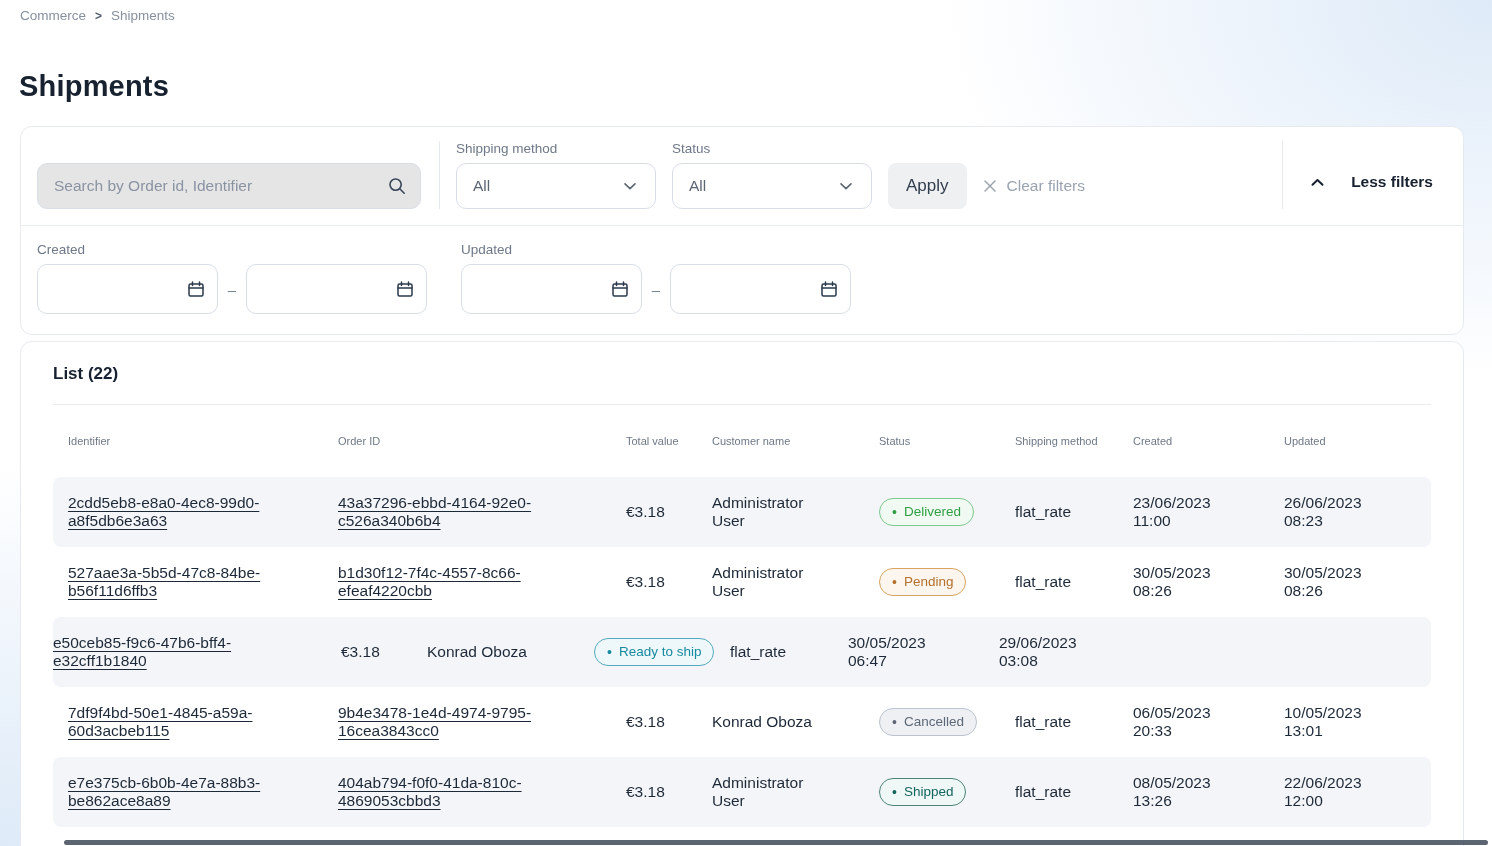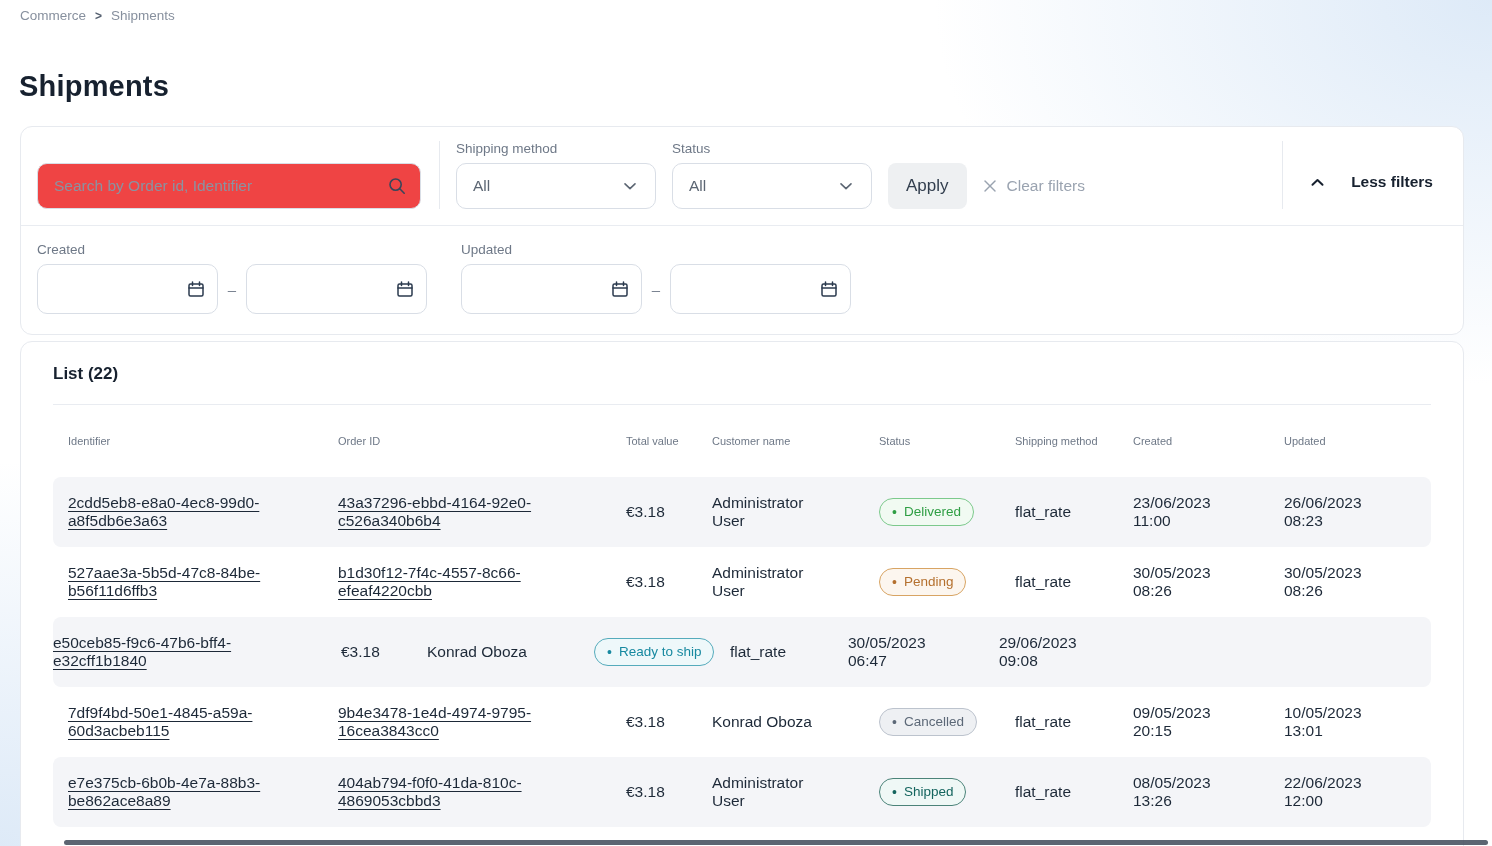--- a/index.html
+++ b/index.html
@@ -24,21 +24,21 @@
   .card { background:#fff; border:1px solid #e7eaef; border-radius:12px; }
   .filter-card { margin:23px 28px 0 20px; }
   .list-card  { margin:6px 28px 0 20px; padding:22px 32px 48px; min-height:560px; }
 
   
   .frow1 { display:flex; align-items:flex-end; padding:14px 20px 16px 16px; }
   .vdiv { width:1px; align-self:stretch; background:#e7eaef; }
   .search-wrap { position:relative; width:384px; }
   .search-wrap input {
     width:100%; height:46px; border:1px solid #d9dee6; border-radius:10px;
-    padding:0 44px 0 16px; font-size:15.5px; color:#1d2938; outline:none; background:#ef4444;
+    padding:0 44px 0 16px; font-size:15.5px; color:#1d2938; outline:none; background:#e5e5e5;
     font-family:inherit;
   }
   .search-wrap input::placeholder { color:#8a93a2; }
   .search-icon { position:absolute; right:14px; top:13px; }
   .fgroup { display:flex; flex-direction:column; }
   .flabel { font-size:13.5px; color:#6e7887; margin-bottom:7px; }
   .select {
     width:200px; height:46px; border:1px solid #d9dee6; border-radius:10px; background:#fff;
     display:flex; align-items:center; justify-content:space-between; padding:0 16px;
     font-size:15.5px; color:#5c6673; cursor:pointer;
@@ -284,34 +284,34 @@
     <div class="trow alt">
       <div class="cell c-order"><a class="cell-link">e50ceb85-f9c6-47b6-bff4-e32cff1b1840</a></div>
       <div class="cell c-total">€3.18</div>
       <div class="cell c-customer">Konrad Oboza</div>
       <div class="cell c-status"><span class="badge" data-variant="ready_to_ship">
             <span class="dot">•</span>
             <span>Ready to ship</span>
           </span></div>
       <div class="cell c-shipping">flat_rate</div>
       <div class="cell c-created">30/05/2023 06:47</div>
-      <div class="cell c-updated">29/06/2023 09:08</div>
+      <div class="cell c-updated">29/06/2023 03:08</div>
     </div>
 
     <div class="trow">
       <div class="cell c-identifier"><a class="cell-link">7df9f4bd-50e1-4845-a59a-60d3acbeb115</a></div>
       <div class="cell c-order"><a class="cell-link">9b4e3478-1e4d-4974-9795-16cea3843cc0</a></div>
       <div class="cell c-total">€3.18</div>
       <div class="cell c-customer">Konrad Oboza</div>
       <div class="cell c-status"><span class="badge" data-variant="cancelled">
             <span class="dot">•</span>
             <span>Cancelled</span>
           </span></div>
       <div class="cell c-shipping">flat_rate</div>
-      <div class="cell c-created">09/05/2023 20:15</div>
+      <div class="cell c-created">06/05/2023 20:33</div>
       <div class="cell c-updated">10/05/2023 13:01</div>
     </div>
 
     <div class="trow alt">
       <div class="cell c-identifier"><a class="cell-link">e7e375cb-6b0b-4e7a-88b3-be862ace8a89</a></div>
       <div class="cell c-order"><a class="cell-link">404ab794-f0f0-41da-810c-4869053cbbd3</a></div>
       <div class="cell c-total">€3.18</div>
       <div class="cell c-customer">Administrator User</div>
       <div class="cell c-status"><span class="badge" data-variant="shipped">
             <span class="dot">•</span>

